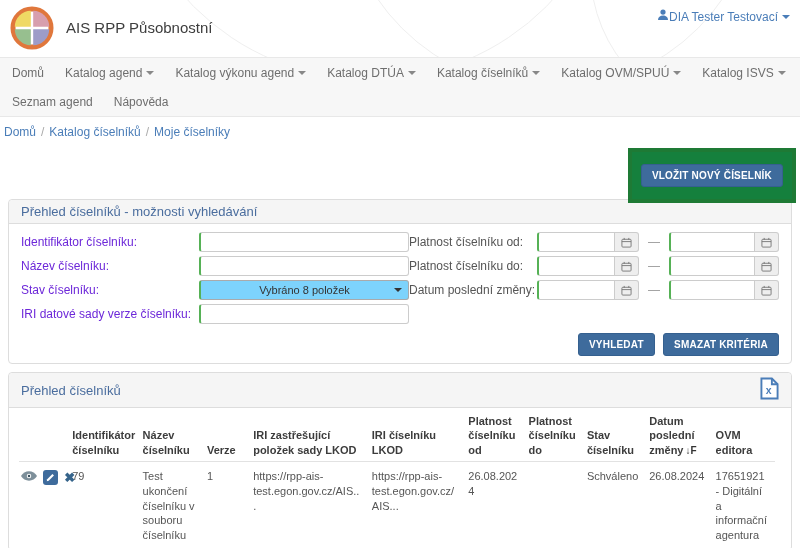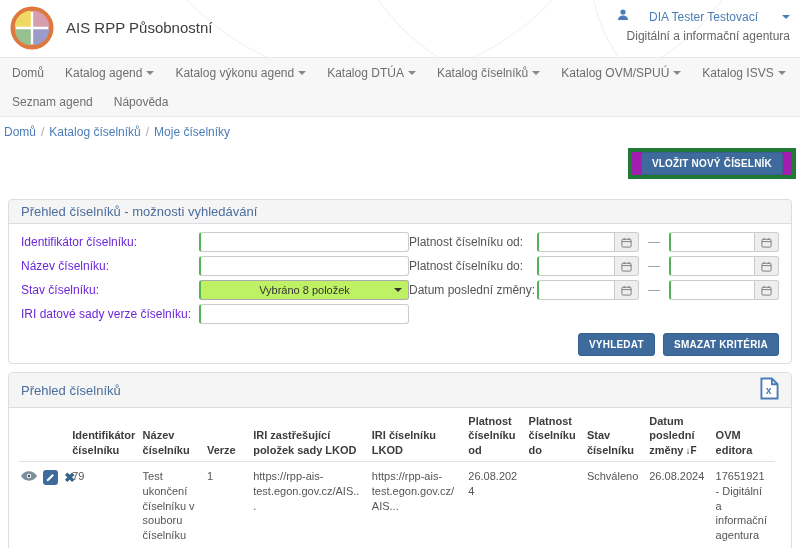--- a/index.html
+++ b/index.html
@@ -11,58 +11,58 @@
   }
   
   .header { position:relative; height:57px; background:#fff; overflow:hidden; }
   .arc { position:absolute; border:1px solid #efefef; border-radius:50%; }
   .arc1 { width:420px; height:420px; top:-330px; right:40px; }
   .arc2 { width:300px; height:300px; top:-180px; right:-90px; }
   .arc3 { width:500px; height:500px; top:-420px; left:120px; }
   .logo { position:absolute; left:10px; top:6px; }
   .app-title { position:absolute; left:66px; top:19px; font-size:15px; color:#3d3d3d; }
   .user-box { position:absolute; right:10px; top:9px; text-align:right; }
-  .user-line { color:var(--link,#4a7db8); font-size:12px; display:flex; align-items:center; gap:20px; justify-content:flex-end; cursor:pointer; }
+  .user-line { color:var(--link,#4a7db8); font-size:12px; display:flex; align-items:center; gap:0; justify-content:flex-end; cursor:pointer; }
   .org-line { color:#666; font-size:12px; margin-top:5px; }
   .caret { display:inline-block; width:0; height:0; border-left:4px solid transparent; border-right:4px solid transparent; border-top:4px solid #888; vertical-align:middle; margin-left:4px; }
   .caret.blue { border-top-color:var(--link,#4a7db8); }
   .caret.dark { border-top-color:#333; }
   
   .navbar { background:#f7f7f7; border-top:1px solid #e8e8e8; border-bottom:1px solid #e8e8e8; padding:0 12px; }
   .nav-row { display:flex; align-items:center; height:29px; gap:21px; }
   .nav-row.second { justify-content:space-between; }
   .nav-group { display:flex; align-items:center; gap:21px; }
   .nav-link { color:#6e6e6e; text-decoration:none; white-space:nowrap; cursor:pointer; }
   
   .breadcrumb { padding:8px 4px; background:#fff; }
   .crumb { color:var(--link,#4a7db8); text-decoration:none; cursor:pointer; }
   .crumb.current { cursor:default; }
   .crumb-sep { color:#aaa; margin:0 5px; }
   
   .toolbar { position:relative; height:52px; }
-  .highlight-box { position:absolute; right:4px; top:1px; border:4px solid var(--highlight-box,#1e7a35); background:#a21caf; padding:0 9px; }
+  .highlight-box { position:absolute; right:4px; top:1px; border:4px solid var(--highlight-box,#1e7a35); background:#15803d; padding:12px 9px; }
   .btn { background:var(--primary-button,#3e6b9c); color:#fff; border:1px solid #35608f; border-radius:3px;
          font-family:"Liberation Sans",sans-serif; font-size:10px; font-weight:bold; padding:5px 10px; cursor:pointer; letter-spacing:.2px; }
   
   .panel { margin:0 8px 8px; border:1px solid #ddd; border-radius:4px; background:#fff; }
   .panel-heading { background:#f5f5f5; border-bottom:1px solid #ddd; border-radius:4px 4px 0 0;
                    padding:4px 12px; color:var(--panel-title,#4a6d9e); font-size:13px;
                    display:flex; align-items:center; justify-content:space-between; min-height:22px; }
   .panel-body { padding:8px 12px 7px; }
   
   .form-grid { display:flex; }
   .form-col-left { width:392px; }
   .form-col-right { flex:1; }
   .form-row { display:flex; align-items:center; margin-bottom:4px; height:20px; }
   .flabel { width:178px; color:#6d28d9; font-size:12px; }
   .flabel-r { width:128px; color:#555; font-size:12px; }
   .txt { height:20px; width:210px; border:1px solid #ccc; border-left:2px solid var(--input-accent,#56b156);
          border-radius:3px; font-size:11px; padding:0 4px; outline:none; }
   .select-btn { height:20px; width:210px; border:1px solid #aaa; border-left:2px solid var(--input-accent,#56b156);
-                border-radius:3px; background:#bef264; font-size:11px; color:#333; cursor:pointer;
+                border-radius:3px; background:#7dd3fc; font-size:11px; color:#333; cursor:pointer;
                 display:flex; align-items:center; justify-content:center; position:relative; }
   .select-btn .caret { position:absolute; right:6px; }
   .input-group { display:inline-flex; }
   .txt.date { width:78px; border-radius:3px 0 0 3px; }
   .txt.date2 { width:86px; border-radius:3px 0 0 3px; }
   .addon { width:24px; height:20px; background:#eee; border:1px solid #ccc; border-left:none;
            border-radius:0 3px 3px 0; display:flex; align-items:center; justify-content:center; cursor:pointer; }
   .range-dash { color:#999; margin:0 9px; }
   .form-actions { text-align:right; margin-top:5px; }
   .form-actions .btn { margin-left:5px; }
@@ -100,21 +100,20 @@
     <div class="user-line">
       <span>
         <svg width="12" height="12" viewBox="0 0 12 12">
           <circle cx="6" cy="3.1" r="2.6" fill="#4a7db8"></circle>
           <path d="M1 11 C1 7.9 3.2 6.4 6 6.4 S11 7.9 11 11 Z" fill="#4a7db8"></path>
         </svg>
       </span>
       <span>DIA Tester Testovací</span>
       <i class="caret blue"></i>
     </div>
-    <div class="org-line">Digitální a informační agentura</div>
   </div>
 </div>
 
 <div class="navbar">
   <div class="nav-row">
     <a class="nav-link"><span>Domů</span></a>
     <a class="nav-link"><span>Katalog agend</span><i class="caret"></i></a>
     <a class="nav-link"><span>Katalog výkonu agend</span><i class="caret"></i></a>
     <a class="nav-link"><span>Katalog DTÚA</span><i class="caret"></i></a>
     <a class="nav-link"><span>Katalog číselníků</span><i class="caret"></i></a>

